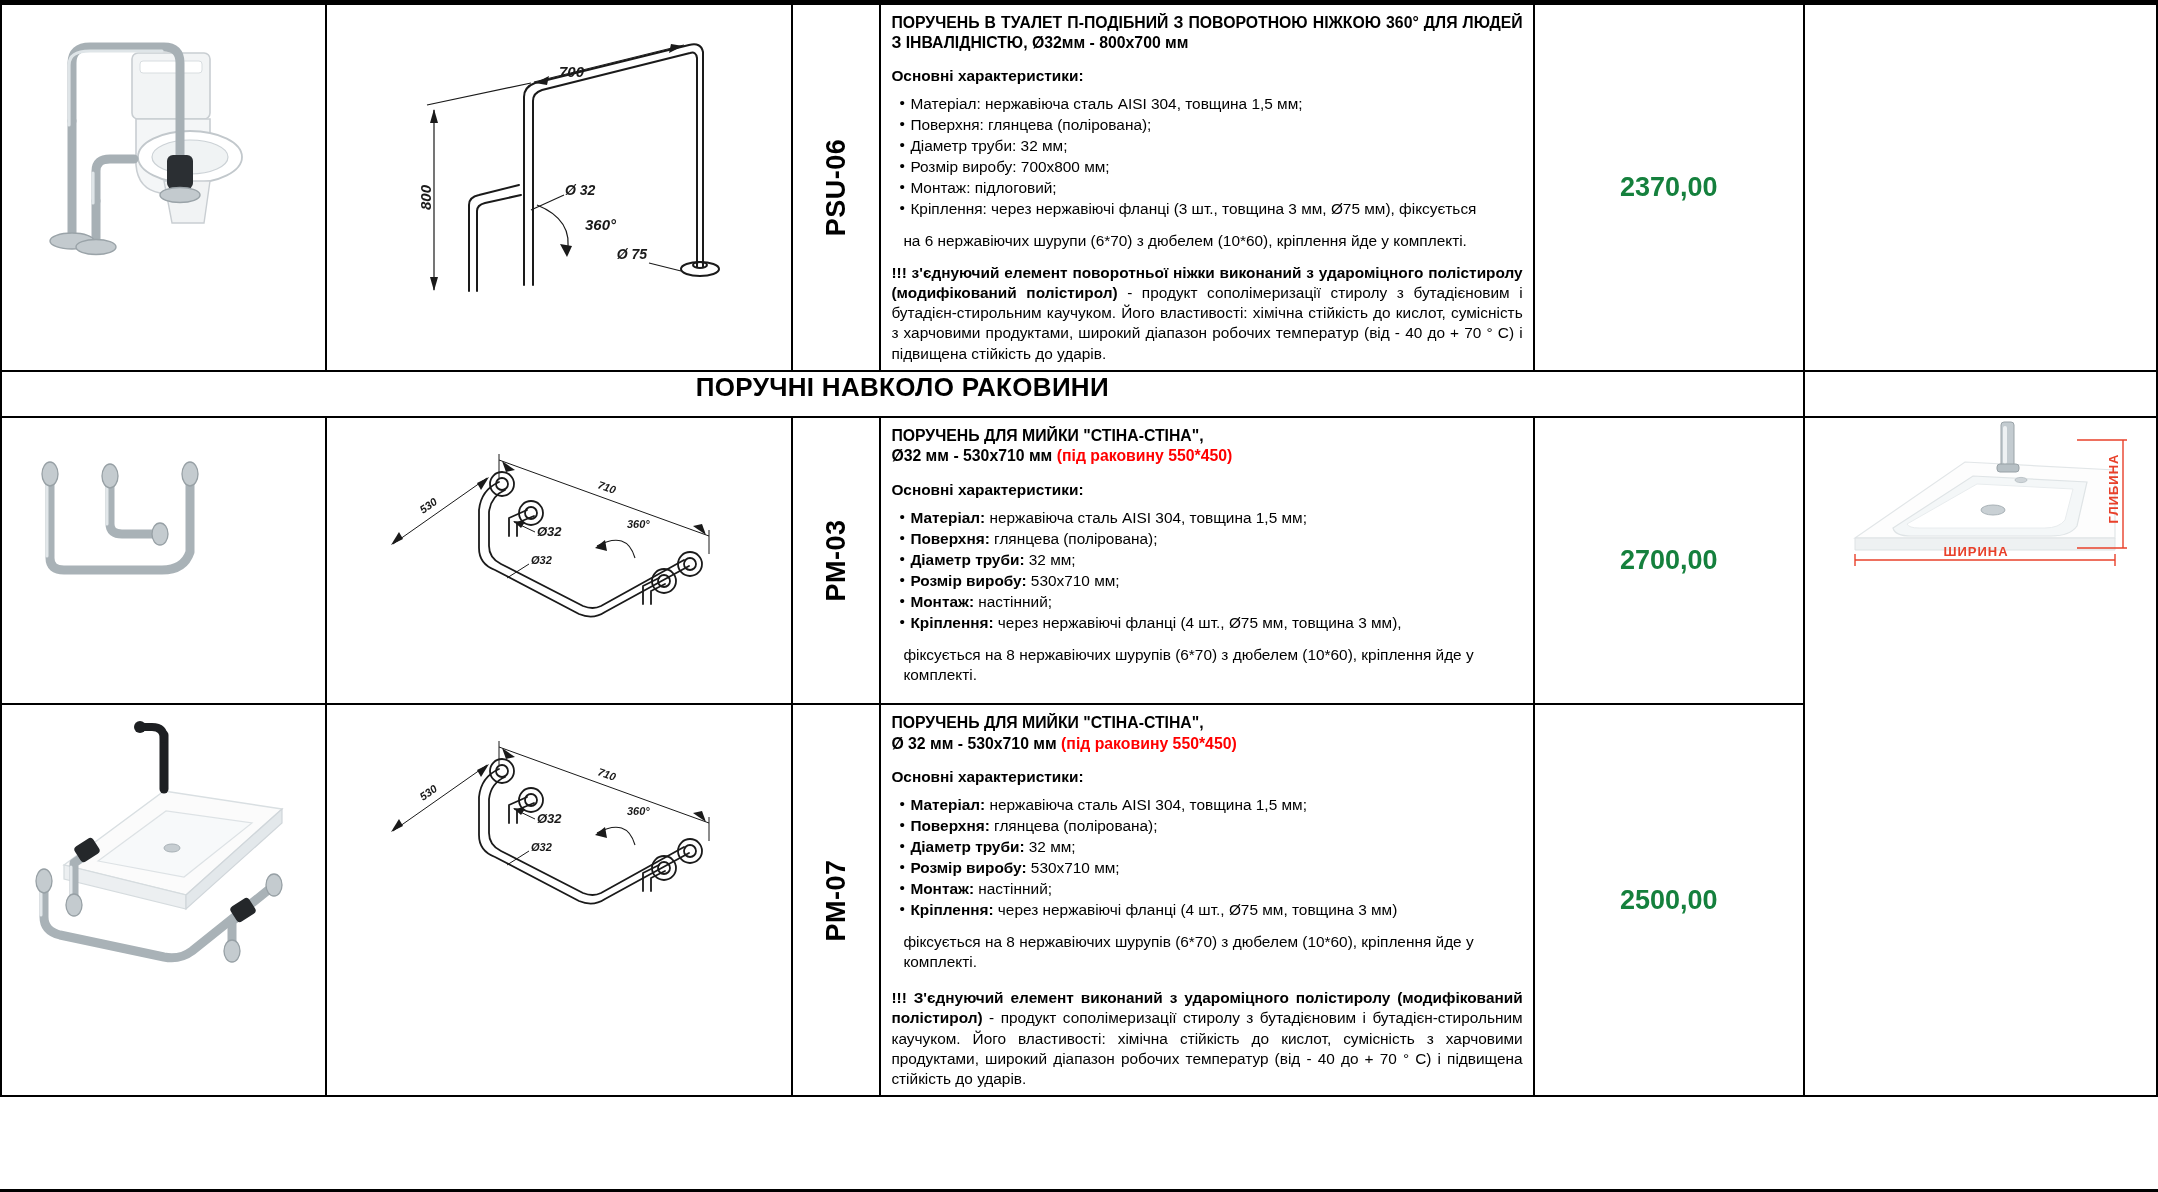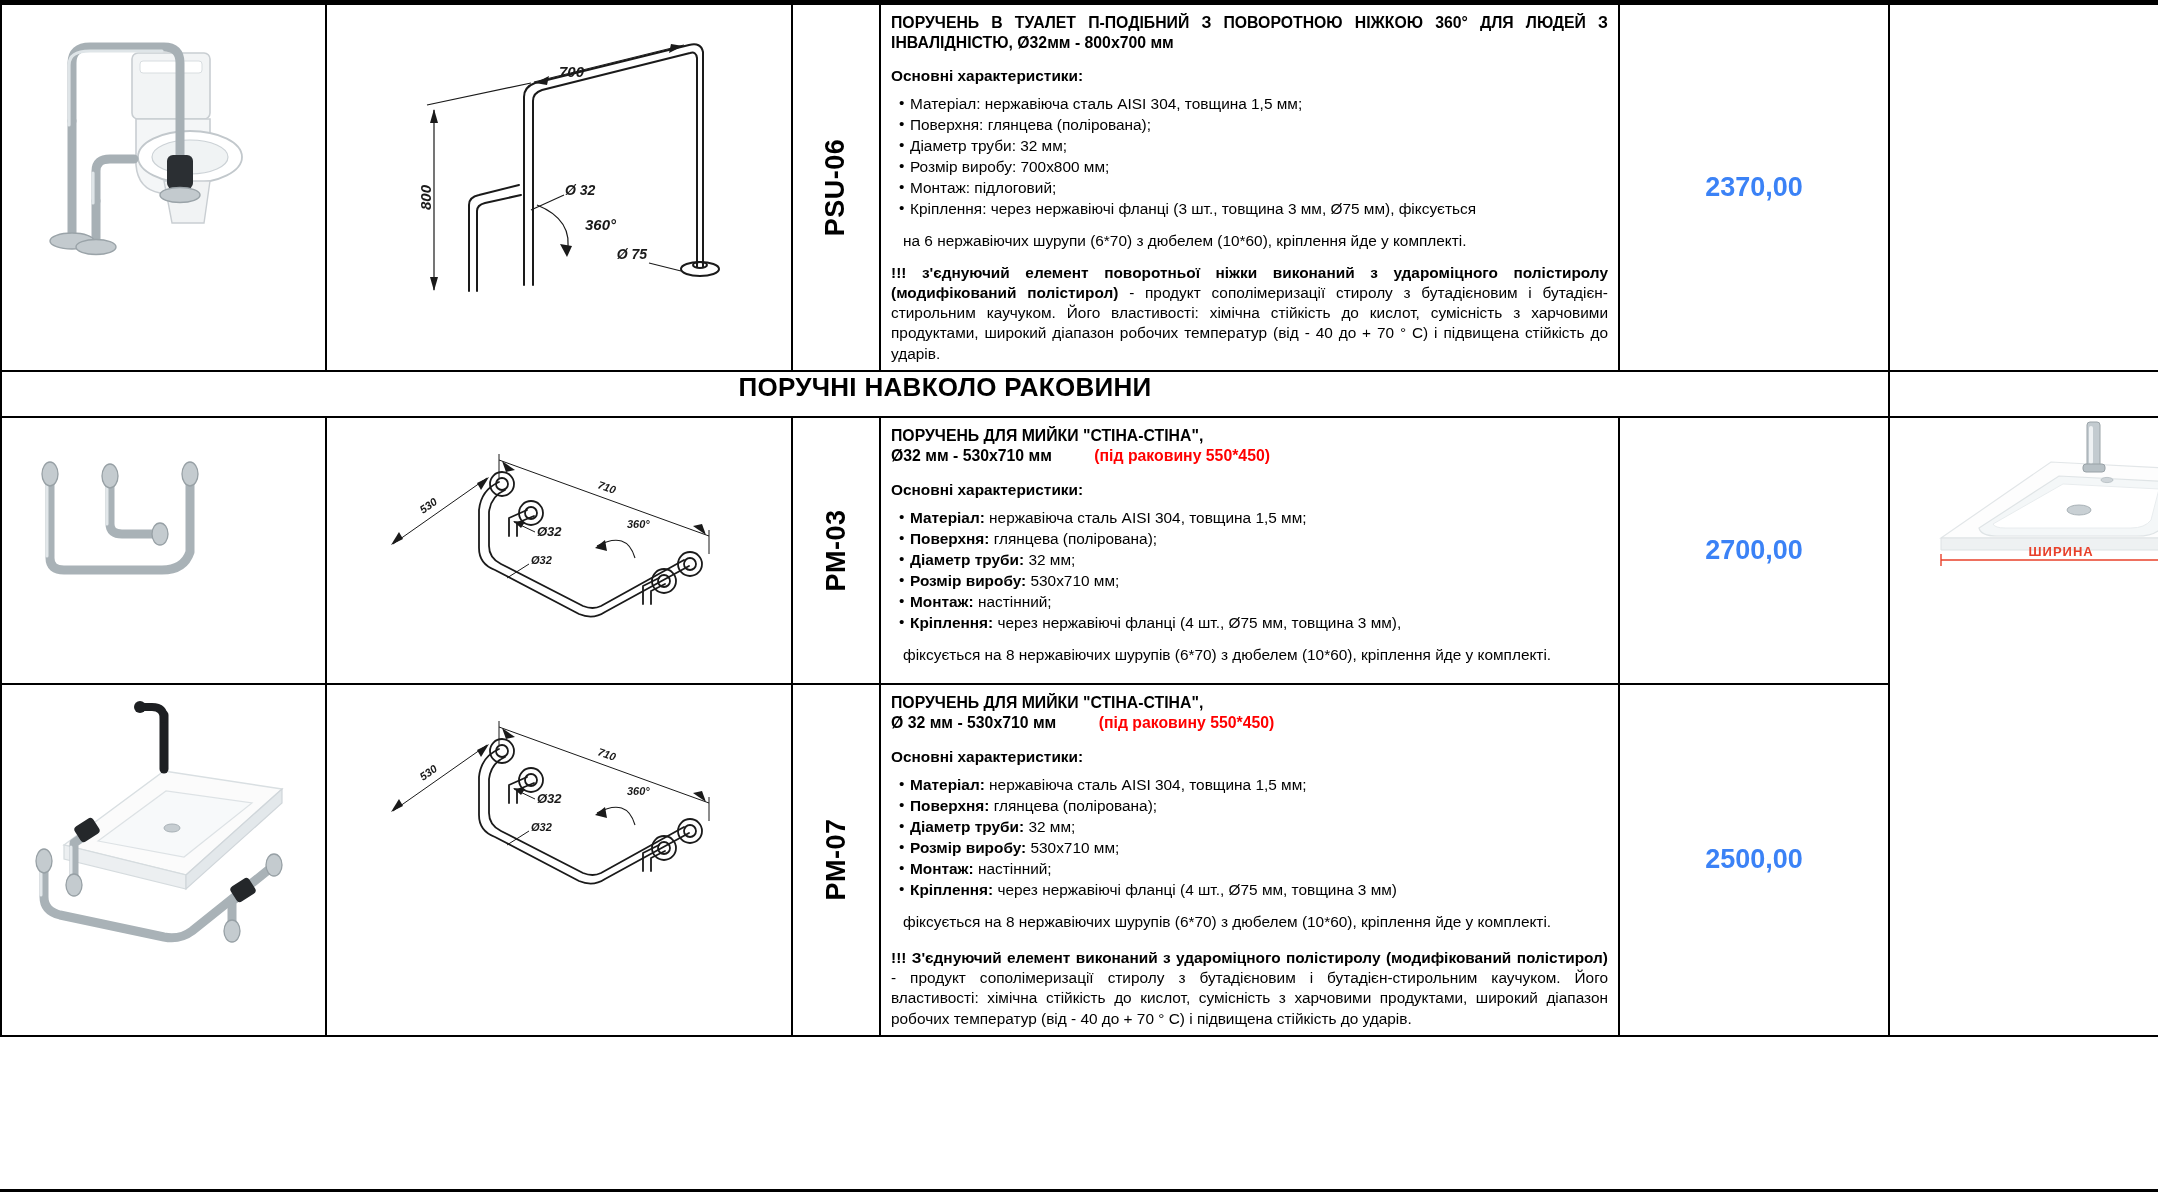--- a/index.html
+++ b/index.html
@@ -29,21 +29,21 @@
   table.catalog td {
     border: 2px solid #000;
     padding: 0;
     vertical-align: top;
     background: #ffffff;
   }
   
   .c-photo   { width: 325px; }
   .c-drawing { width: 466px; }
   .c-code    { width: 88px; }
-  .c-desc    { width: 739px; }
+  .c-desc    { width: 653px; }
   .c-price   { width: 270px; }
   .c-extra   { width: 353px; }
 
   
   .photo-wrap {
     width: 100%;
     height: 100%;
     display: flex;
     align-items: center;
     justify-content: center;
@@ -90,21 +90,21 @@
     font-size: 15.8px;
     text-align: justify;
     text-align-last: left;
     line-height: 1.26;
   }
   .desc .title-2 {
     font-weight: bold;
     font-size: 15.8px;
     line-height: 1.30;
   }
-  .red { color: #ff0000; font-weight: bold; margin-left: 38px; }
+  .red { color: #ff0000; font-weight: bold; }
   .desc .spec-head {
     font-weight: bold;
     margin-top: 13px;
     margin-bottom: 1px;
   }
   .desc ul {
     list-style: none;
     margin: 8px;
     padding: 0;
   }
@@ -135,21 +135,21 @@
   .price-inner {
     position: absolute;
     top: 0; left: 0; right: 0; bottom: 0;
     display: flex;
     align-items: center;
     justify-content: center;
   }
   .price-text {
     font-size: 27px;
     font-weight: bold;
-    color: #3b82f6;
+    color: #15803d;
   }
 
   
   .extra-wrap {
     width: 100%;
     height: 100%;
     display: flex;
     align-items: center;
     justify-content: center;
   }

